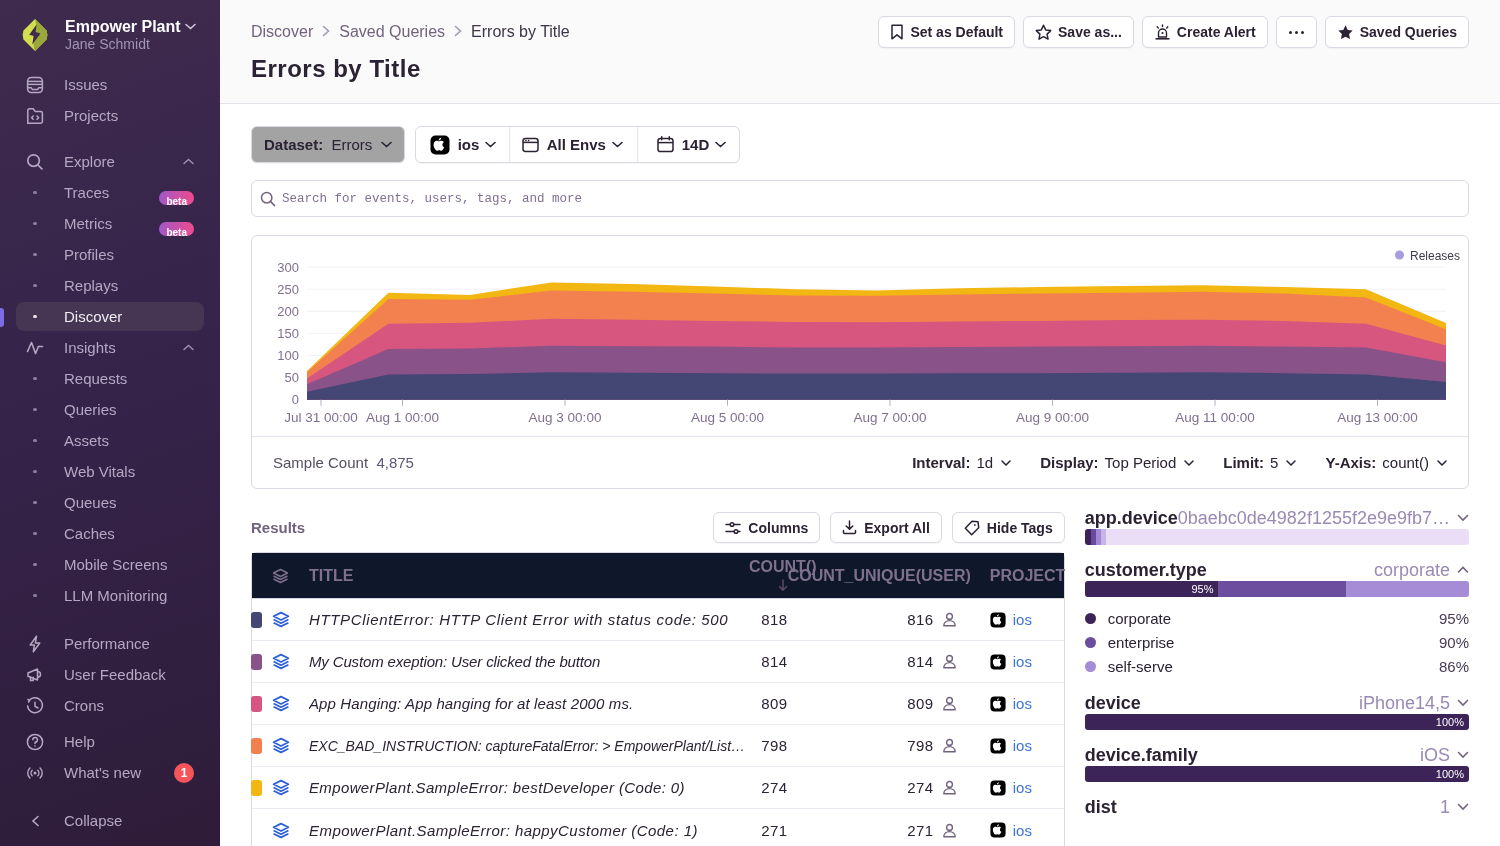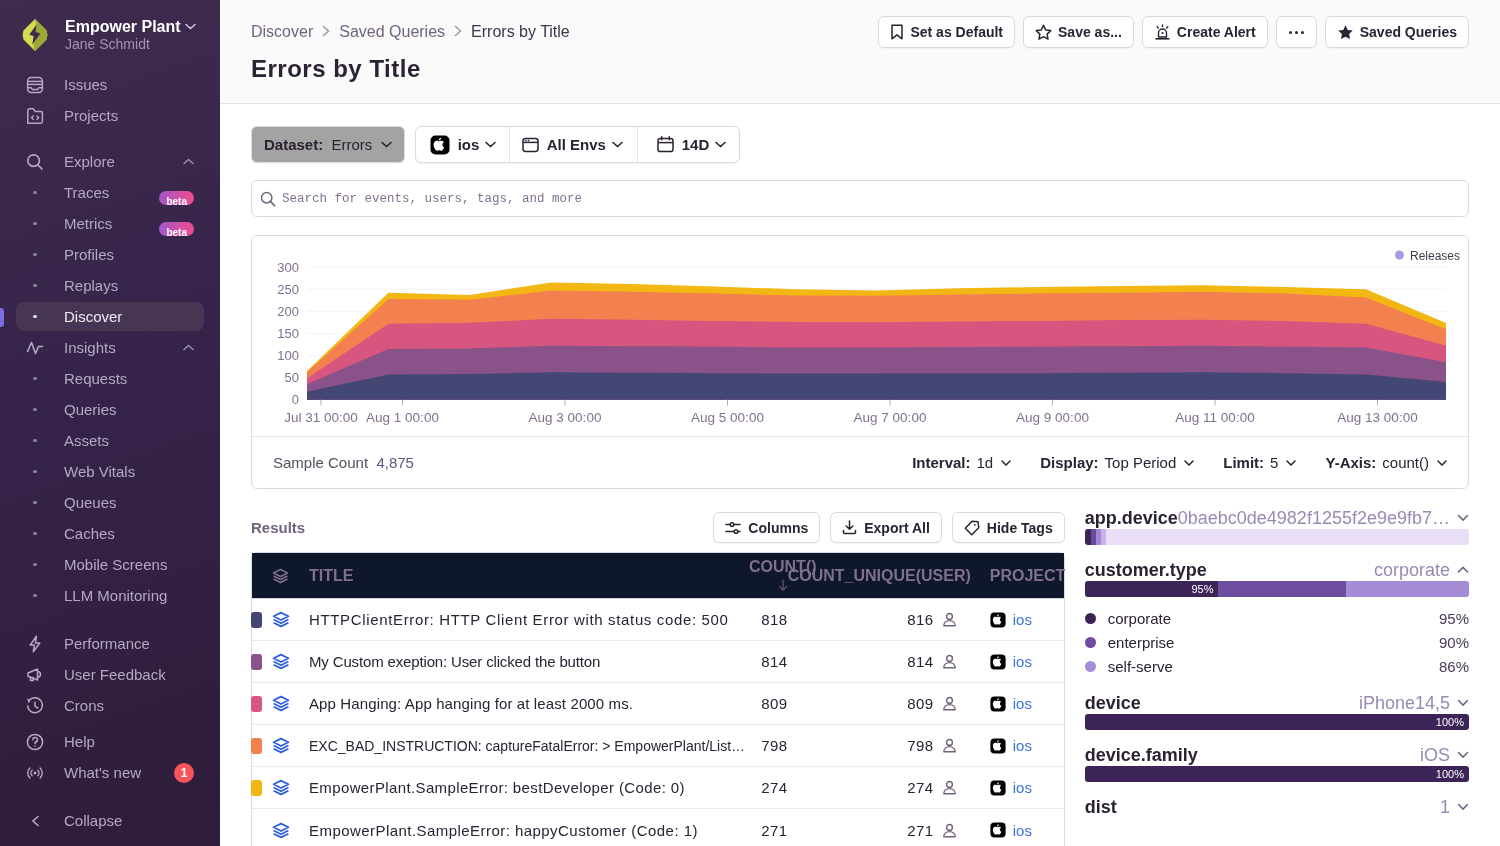--- a/index.html
+++ b/index.html
@@ -56,21 +56,21 @@
 .res-left{width:873px;}
 .res-head{display:flex;align-items:center;height:37px;margin-bottom:6px;}
 .res-title{font-weight:700;font-size:15px;color:#71627e;}
 .res-btns{margin-left:auto;display:flex;gap:10px;}
 .btn2{display:flex;align-items:center;gap:7px;background:#fff;border:1px solid #dcd8e1;border-radius:6px;height:31px;padding:0 11px;font-size:14px;font-weight:700;color:#2b2233;box-shadow:0 1px 1px rgba(40,30,60,0.04);}
 table.results{width:100%;table-layout:fixed;border-collapse:separate;border-spacing:0;background:#fff;border:1px solid #dcd8e1;border-radius:6px 6px 0 0;font-size:15px;color:#2b2233;}
 table.results th{background:#0f172a;color:#80708f;font-size:16px;font-weight:700;text-align:left;height:46px;padding:0;border-bottom:1px solid #dcd8e1;}
 table.results td{height:42px;padding:0;border-bottom:1px solid #eceaf0;position:relative;}
 tr.lastrow td{border-bottom:none;}
 .chip{position:absolute;left:-1px;top:50%;margin-top:-8px;width:11px;height:16px;border-radius:3px;}
-.ttl{white-space:nowrap;overflow:hidden;text-overflow:ellipsis;letter-spacing:0.65px;}
+.ttl{white-space:nowrap;overflow:hidden;text-overflow:ellipsis;letter-spacing:0.65px;font-style:italic;}
 td.num,table.results th.num{text-align:right;}
 td.num{letter-spacing:0.5px;}
 .proj{display:flex;align-items:center;gap:7px;color:#3c74dd;}
 .usercell{display:flex;align-items:center;justify-content:flex-end;gap:8px;}
 
 .tags{flex:1;}
 .tag-title{font-weight:700;font-size:15px;color:#71627e;height:37px;display:flex;align-items:center;}
 .tagkey{display:flex;align-items:flex-start;font-size:18px;margin-top:16px;margin-bottom:2px;line-height:18px;}
 .tagkey b{color:#2b2233;font-weight:700;}
 .tagkey .val{margin-left:auto;color:#998ab3;display:flex;align-items:center;gap:7px;}

